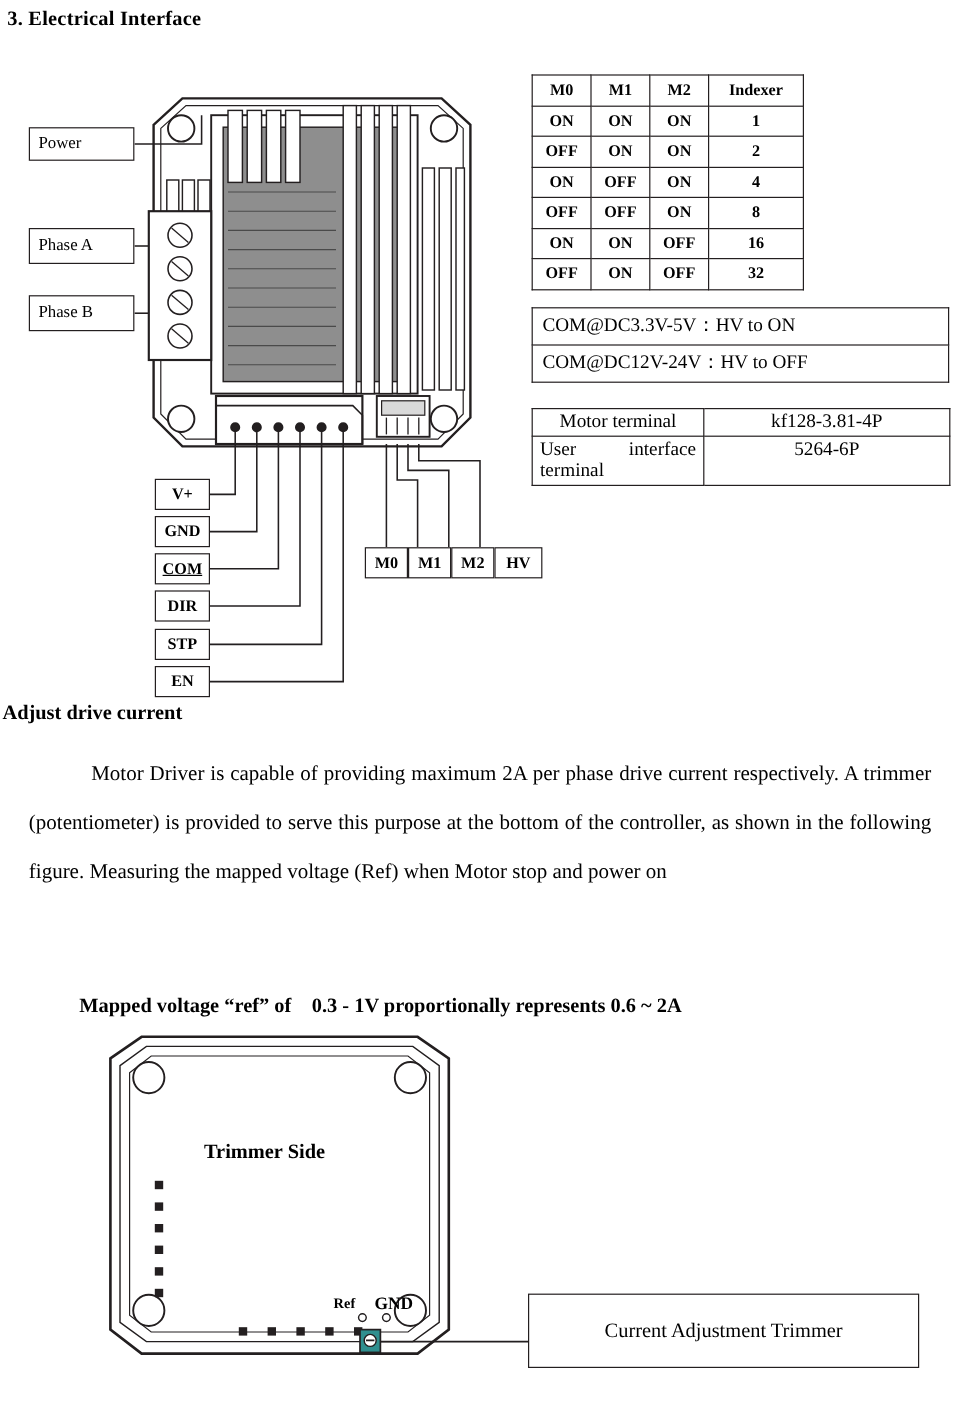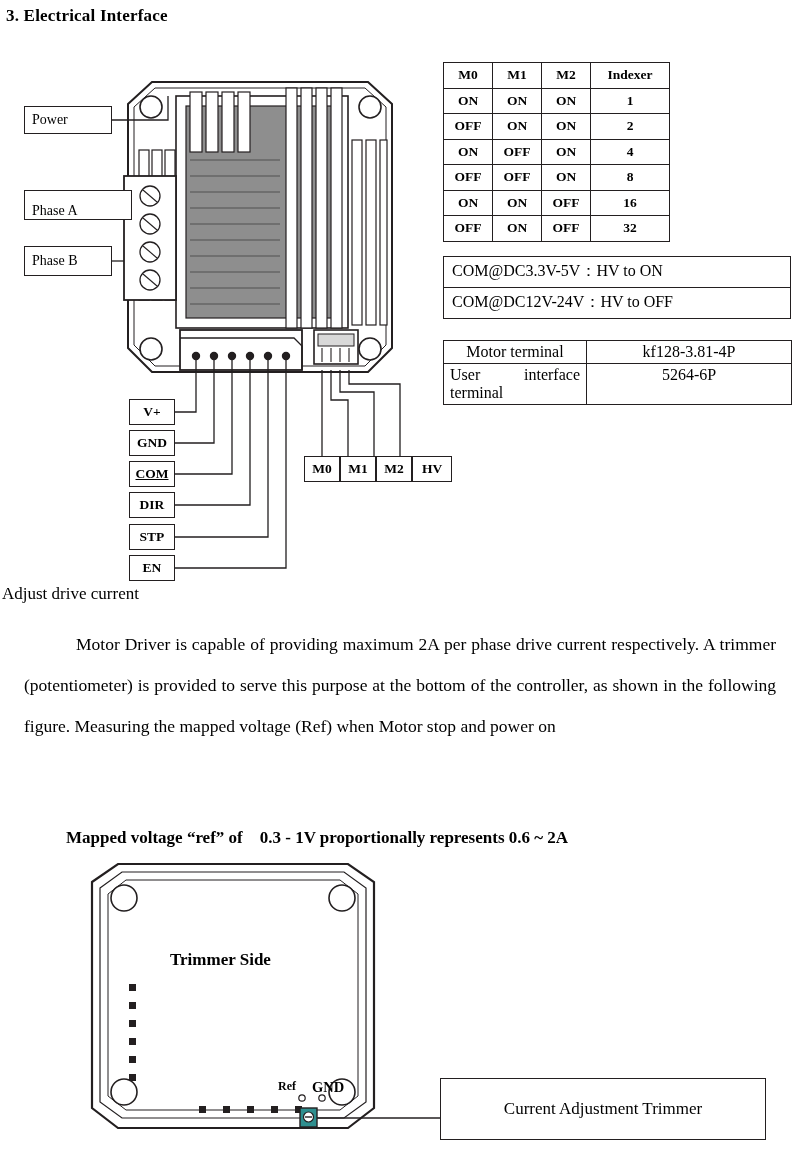--- a/index.html
+++ b/index.html
@@ -28,21 +28,21 @@
     top: 6px;
     font-size: 17px;
     font-weight: bold;
     letter-spacing: .2px;
   }
   .h-adjust {
     position: absolute;
     left: 2px;
     top: 584px;
     font-size: 17px;
-    font-weight: normal;
+    font-weight: bold;
   }
   .para {
     position: absolute;
     left: 24px;
     top: 624px;
     width: 752px;
     font-size: 17.5px;
     line-height: 41px;
     text-align: justify;
     text-justify: inter-word;
@@ -264,21 +264,21 @@
       <polyline points="322,456 322,392 322,370"></polyline>
       <polyline points="348,456 348,400 331,400 331,370"></polyline>
       <polyline points="374,456 374,392 340,392 340,370"></polyline>
       <polyline points="400,456 400,384 349,384 349,370"></polyline>
     </g>
   </svg>
 
   <div class="box label-left" style="left:24px; top:106px; width:88px; height:28px;">
     <span>Power</span>
   </div>
-  <div class="box label-left" style="left:24px; top:190px; width:108px; height:30px;align-items:flex-end;">
+  <div class="box label-left" style="left:24px; top:190px; width:88px; height:30px;">
     <span>Phase A</span>
   </div>
   <div class="box label-left" style="left:24px; top:246px; width:88px; height:30px;">
     <span>Phase B</span>
   </div>
 
   <div class="pinbox" style="left:129px; top:399px; width:46px; height:26px;">
     <span>V+</span>
     </div>
   <div class="pinbox" style="left:129px; top:430px; width:46px; height:26px;">

